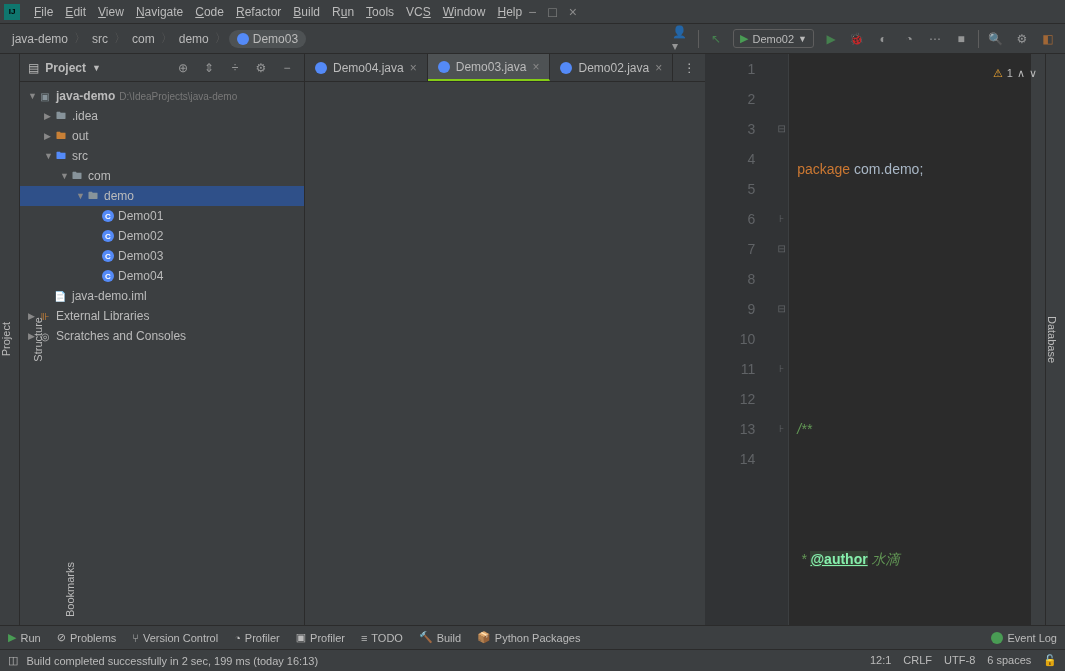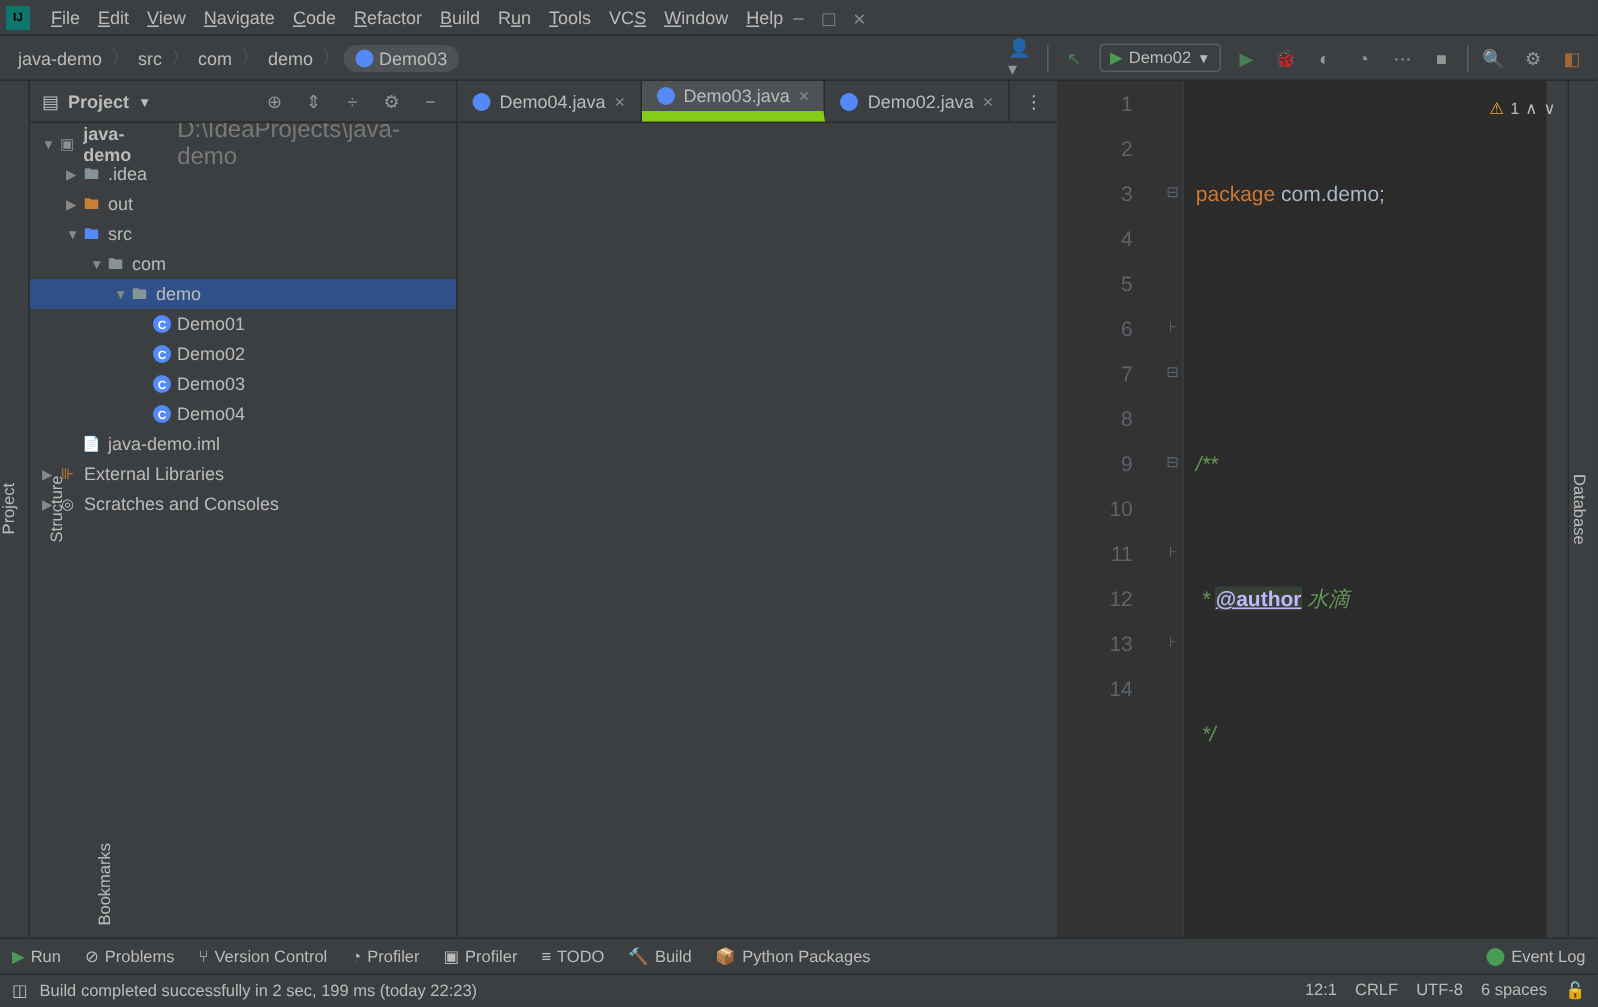--- a/index.html
+++ b/index.html
@@ -33,36 +33,36 @@
 .tree { flex: 1; overflow: auto; padding: 4px 0; }
 .tree-node { display: flex; align-items: center; padding: 2px 0; cursor: pointer; height: 20px; font-size: 12px; }
 .tree-node.selected { background: #2f5089; }
 .tree-indent { display: inline-block; }
 .tree-arrow { width: 10px; font-size: 9px; color: #888; }
 .tree-icon { width: 14px; height: 14px; margin-right: 4px; display: inline-flex; align-items: center; justify-content: center; font-size: 10px; }
 .folder-icon { color: #87939a; }
 .folder-icon.orange { color: #c88036; }
 .folder-icon.blue { color: #548af7; }
 .class-icon { width: 12px; height: 12px; background: #548af7; border-radius: 50%; color: #fff; font-size: 8px; font-weight: bold; }
-.tree-label-sub { color: #787878; font-size: 16px; margin-left: 4px; }
+.tree-label-sub { color: #787878; font-size: 10px; margin-left: 4px; }
 .editor-area { flex: 1; display: flex; flex-direction: row; }
 .tabs { height: 28px; display: flex; border-bottom: 1px solid #2b2b2b; background: #3c3f41; position: relative; }
 .tab { padding: 0 10px; display: flex; align-items: center; gap: 6px; cursor: pointer; font-size: 12px; border-right: 1px solid #2b2b2b; }
-.tab.active { background: #4e5254; border-bottom: 7px solid #84cc16; }
+.tab.active { background: #4e5254; border-bottom: 2px solid #84cc16; }
 .tab-close { color: #888; font-size: 12px; }
 .tab-more { margin-left: auto; padding: 0 10px; display: flex; align-items: center; }
 .editor { flex: 1; display: flex; background: #2b2b2b; font-family: "JetBrains Mono", Consolas, monospace; font-size: 14px; line-height: 30px; position: relative; }
 .gutter { width: 70px; text-align: right; color: #606366; padding-right: 20px; background: #313335; user-select: none; }
 .gutter-fold { width: 14px; background: #313335; border-right: 1px solid #3c3f41; }
 .fold-mark { color: #606366; font-size: 10px; text-align: center; }
 .code { flex: 1; padding-left: 8px; white-space: pre; position: relative; }
-.code-line { height: 30px; }
+.code-line { height: 30px; margin-top: 40px; }
 .kw { color: #cc7832; }
 .comment { color: #629755; font-style: italic; }
-.tag { color: #c4b5fd; font-weight: bold; text-decoration: underline; background: #344134; }
+.tag { color: #86efac; font-weight: bold; text-decoration: underline; background: #344134; }
 .pkg { color: #a9b7c6; }
 .inspection { position: absolute; top: 4px; right: 8px; display: flex; align-items: center; gap: 4px; font-size: 11px; }
 .warn-icon { color: #f0a732; }
 .scrollbar-right { width: 14px; background: #3c3f41; }
 .bottom-tabs { height: 24px; display: flex; align-items: center; padding: 0 8px; gap: 16px; border-top: 1px solid #2b2b2b; background: #3c3f41; font-size: 11px; }
 .bottom-tab { display: flex; align-items: center; gap: 4px; cursor: pointer; }
 .bottom-right { margin-left: auto; display: flex; align-items: flex-start; gap: 4px; }
 .event-log-badge { width: 12px; height: 12px; background: #499c54; border-radius: 50%; }
 .status-bar { height: 22px; display: flex; align-items: center; padding: 0 8px; background: #3c3f41; font-size: 11px; gap: 16px; border-top: 1px solid #2b2b2b; }
 .status-left { display: flex; align-items: center; gap: 8px; }
@@ -347,21 +347,21 @@
     </span>
   <div class="bottom-right">
     <span class="event-log-badge"></span>
     <span>Event Log</span>
   </div>
 </div>
 
 <div class="status-bar">
   <div class="status-left">
     <span>◫</span>
-    <span>Build completed successfully in 2 sec, 199 ms (today 22:23)</span>
+    <span>Build completed successfully in 2 sec, 199 ms (today 16:13)</span>
   </div>
   <div class="status-right">
     <span>12:1</span>
     <span>CRLF</span>
     <span>UTF-8</span>
     <span>6 spaces</span>
     <span class="lock-icon">🔓</span>
   </div>
 </div>
 

